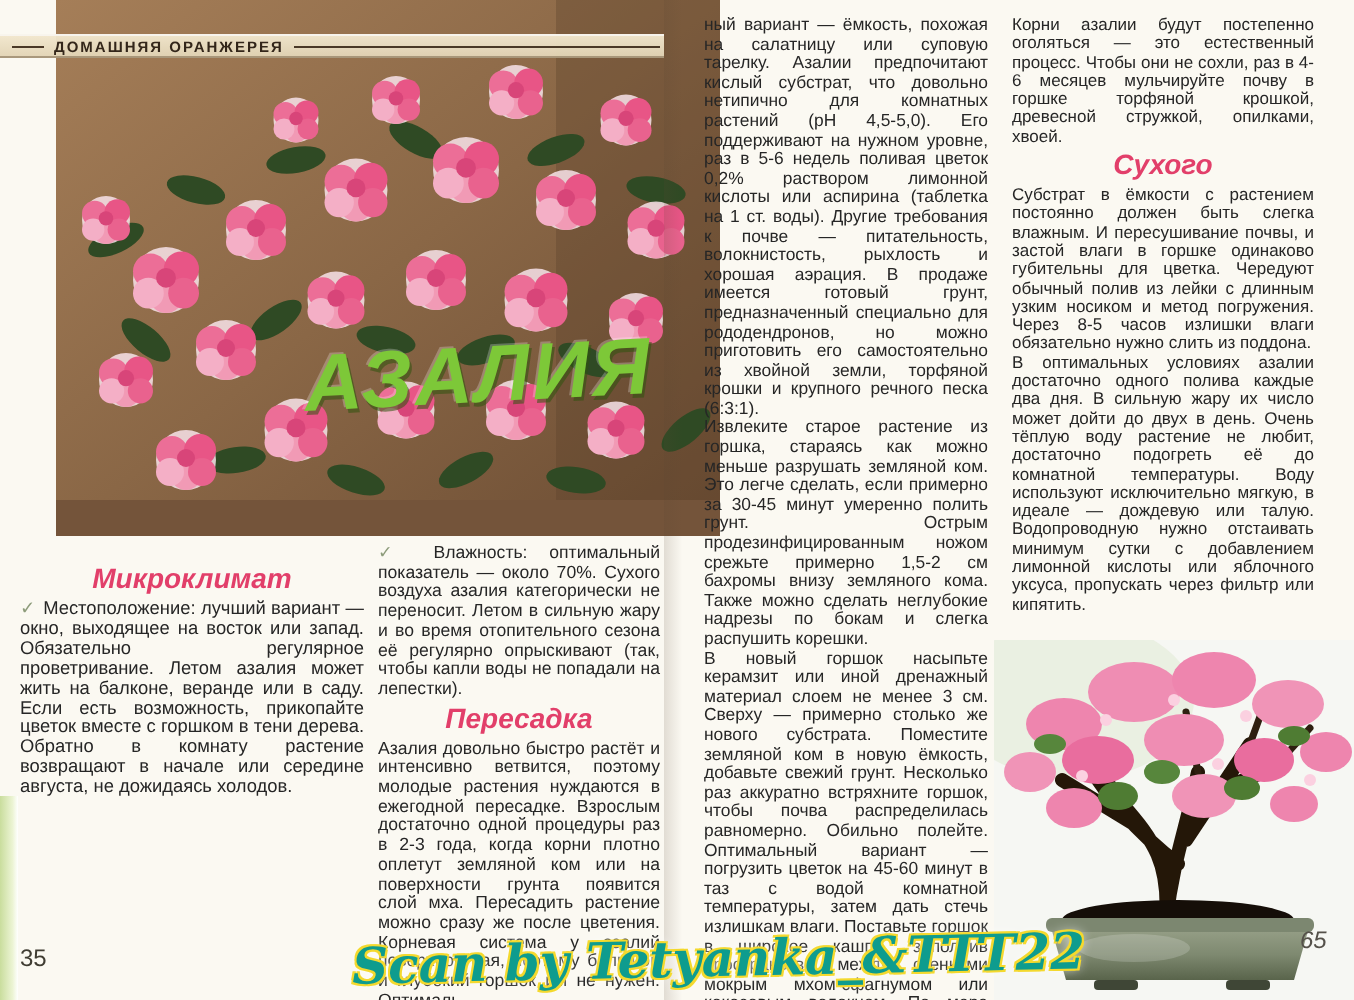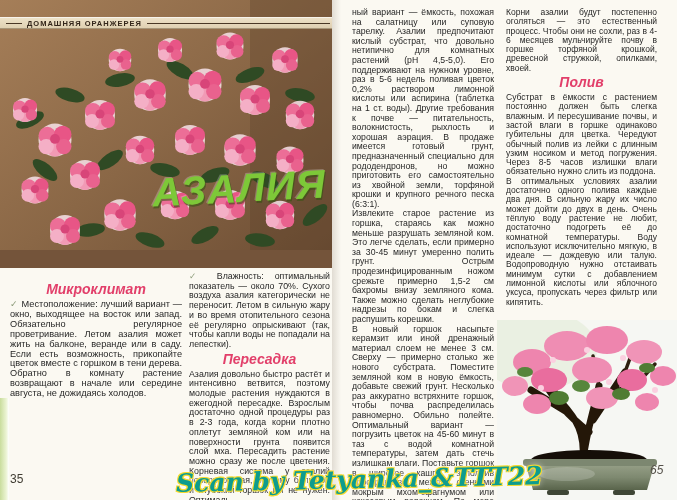--- a/index.html
+++ b/index.html
@@ -1,19 +1,19 @@
 <!DOCTYPE html>
 <html lang="ru"><head>
 <meta charset="utf-8">
 <style>
   html,body{margin:0;padding:0;background:#888;}
   .sheet{position:relative;width:677px;height:500px;overflow:hidden;
          background:#fbf9f2;font-family:"Liberation Sans",sans-serif;}
   
-  .photo-main{position:absolute;left:0;top:0;width:332px;height:264px;}
+  .photo-main{position:absolute;left:0;top:0;width:332px;height:264px;padding-left:28px;}
   .photo-main svg{display:block;}
   .hdr{position:absolute;top:17px;left:0;width:332px;height:12px;display:flex;align-items:center;
        background:linear-gradient(rgba(241,230,205,.96),rgba(226,212,182,.96));
        border-top:1px solid rgba(255,255,255,.75);border-bottom:1px solid rgba(110,88,58,.55);box-sizing:border-box;}
   .hdr-dash{width:16px;height:1px;background:#4a3826;margin-left:6px;flex:0 0 auto;}
   .hdr-text{font-size:7.5px;font-weight:bold;letter-spacing:1px;color:#33261a;margin:0 5px;white-space:nowrap;}
   .hdr-line{flex:1;height:1px;background:#4a3826;margin-right:2px;}
   .title{position:absolute;top:168px;left:146px;width:186px;text-align:center;line-height:1;
          font-weight:bold;font-style:italic;font-size:40px;letter-spacing:1px;color:#7dc838;
          transform:rotate(-3deg);
@@ -135,21 +135,21 @@
   </div>
 
   <div class="txtcol col3">
     <p>ный вариант — ёмкость, похожая на салатницу или суповую тарелку. Азалии предпочитают кислый субстрат, что довольно нетипично для комнатных растений (pH 4,5-5,0). Его поддерживают на нужном уровне, раз в 5-6 недель поливая цветок 0,2% раствором лимонной кислоты или аспирина (таблетка на 1 ст. воды). Другие требования к почве — питательность, волокнистость, рыхлость и хорошая аэрация. В продаже имеется готовый грунт, предназначенный специально для рододендронов, но можно приготовить его самостоятельно из хвойной земли, торфяной крошки и крупного речного песка (6:3:1).</p>
     <p>Извлеките старое растение из горшка, стараясь как можно меньше разрушать земляной ком. Это легче сделать, если примерно за 30-45 минут умеренно полить грунт. Острым продезинфицированным ножом срежьте примерно 1,5-2 см бахромы внизу земляного кома. Также можно сделать неглубокие надрезы по бокам и слегка распушить корешки.</p>
     <p>В новый горшок насыпьте керамзит или иной дренажный материал слоем не менее 3 см. Сверху — примерно столько же нового субстрата. Поместите земляной ком в новую ёмкость, добавьте свежий грунт. Несколько раз аккуратно встряхните горшок, чтобы почва распределилась равномерно. Обильно полейте. Оптимальный вариант — погрузить цветок на 45-60 минут в таз с водой комнатной температуры, затем дать стечь излишкам влаги. Поставьте горшок в широкое кашпо, заполнив пространство между стенками мокрым мхом-сфагнумом или кокосовым волокном. По мере высыхания его необходимо увлажнять.</p>
   </div>
 
   <div class="txtcol col4">
     <p>Корни азалии будут постепенно оголяться — это естественный процесс. Чтобы они не сохли, раз в 4-6 месяцев мульчируйте почву в горшке торфяной крошкой, древесной стружкой, опилками, хвоей.</p>
-    <div class="h-pink">Полив</div>
+    <div class="h-pink">Сухого</div>
     <p>Субстрат в ёмкости с растением постоянно должен быть слегка влажным. И пересушивание почвы, и застой влаги в горшке одинаково губительны для цветка. Чередуют обычный полив из лейки с длинным узким носиком и метод погружения. Через 8-5 часов излишки влаги обязательно нужно слить из поддона.</p>
     <p>В оптимальных условиях азалии достаточно одного полива каждые два дня. В сильную жару их число может дойти до двух в день. Очень тёплую воду растение не любит, достаточно подогреть её до комнатной температуры. Воду используют исключительно мягкую, в идеале — дождевую или талую. Водопроводную нужно отстаивать минимум сутки с добавлением лимонной кислоты или яблочного уксуса, пропускать через фильтр или кипятить.</p>
   </div>
 
   <div class="photo-bonsai">
     <svg width="180" height="180" viewBox="0 0 180 180">
       <defs>
         <linearGradient id="potg" x1="0" y1="0" x2="0" y2="1">
           <stop offset="0" stop-color="#9aa38b"></stop>
           <stop offset="0.55" stop-color="#7e8970"></stop>

